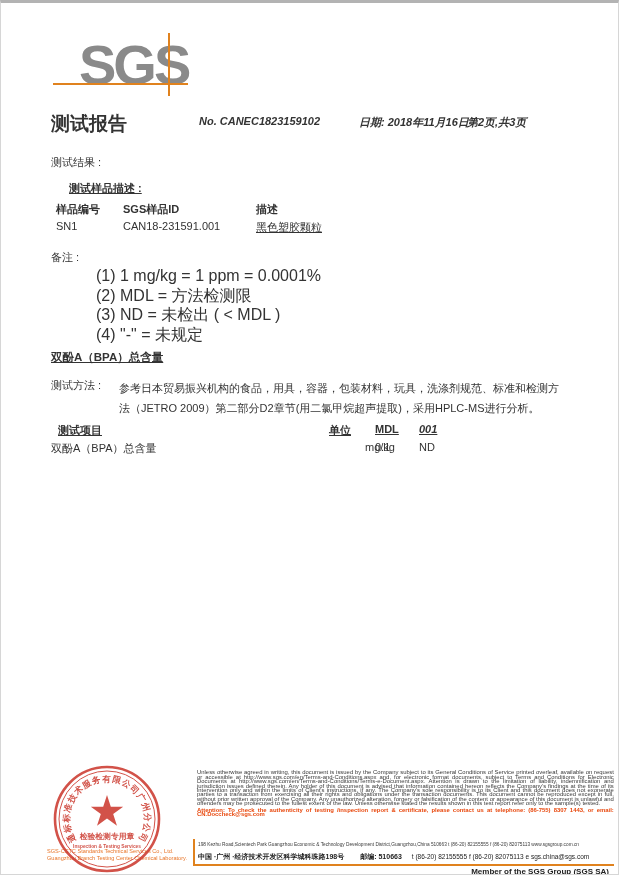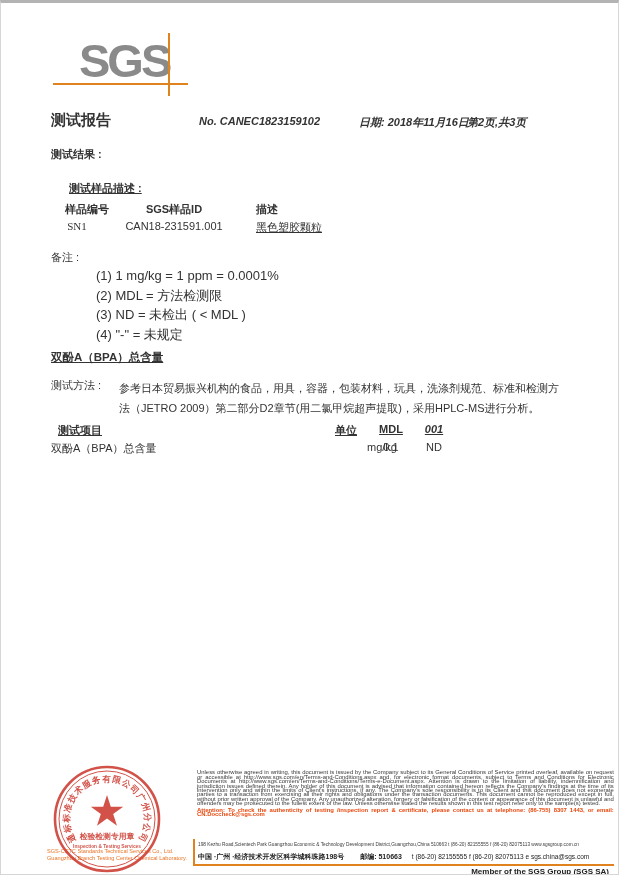--- a/index.html
+++ b/index.html
@@ -5,36 +5,36 @@
   * { margin:0; padding:0; box-sizing:border-box; }
   html,body { background:#fff; }
   body { font-family:"Liberation Sans", sans-serif; color:#222; }
   .page {
     position:relative; width:619px; height:875px; background:#fff;
     border:1px solid #d6d6d6; border-top:3px solid #b3b3b3; overflow:hidden;
   }
   .abs { position:absolute; }
 
   
-  .logo-text { font-weight:700; font-size:47px; color:#8a8a8a; letter-spacing:-3px; line-height:1; }
+  .logo-text { font-weight:700; font-size:56px; color:#8a8a8a; letter-spacing:-3px; line-height:1; }
   .logo-hline { background:#e0821e; height:2px; width:135px; }
   .logo-vline { background:#e0821e; width:2px; height:63px; }
 
   
-  .doc-title { font-size:15px; font-weight:700; color:#333; }
+  .doc-title { font-size:19px; font-weight:700; color:#333; }
   .hdr-sm { font-size:11px; font-weight:700; color:#333;font-style:italic; }
 
   
   .t { font-size:11px; color:#333; }
   .t-b { font-size:11px; font-weight:700; color:#333; }
   .u { text-decoration:underline; }
   .sec-head { font-size:11.5px; font-weight:700; color:#333; text-decoration:underline; }
-  .notes { font-size:13px; color:#333; line-height:19.6px; }
+  .notes { font-size:16px; color:#333; line-height:19.6px; }
   .method-text { font-size:11px; color:#333; line-height:20px; width:447px; }
-  .cell-c { text-align:center; display:inline-block; }
+  .cell-c { display:inline-block; }
 
   
   .fine-wrap { width:417px; overflow:visible; }
   .fine-inner {
     width:521px; transform:scale(0.8); transform-origin:0 0;
     font-size:7.4px; line-height:5.6px; color:#3a3a3a; text-align:justify;
   }
   .attention { color:#e8480d; font-weight:700; margin-top:3px; }
   .addr1-wrap { width:416px; }
   .addr1-inner {
@@ -55,29 +55,29 @@
 
   <div class="abs logo-text" style="left:78px; top:34px;">SGS</div>
   <div class="abs logo-hline" style="left:52px; top:80px;"></div>
   <div class="abs logo-vline" style="left:167px; top:30px;"></div>
 
   <div class="abs doc-title" style="left:50px; top:108px;">测试报告</div>
   <div class="abs hdr-sm" style="left:198px; top:112px;">No. CANEC1823159102</div>
   <div class="abs hdr-sm" style="left:358px; top:112px;">日期: 2018年11月16日</div>
   <div class="abs hdr-sm" style="left:466px; top:112px;">第2页,共3页</div>
 
-  <div class="abs t" style="left:50px; top:144px;font-weight:bold;">测试结果 :</div>
+  <div class="abs t" style="left:50px; top:152px;">测试结果 :</div>
 
   <div class="abs t-b u" style="left:68px; top:178px;">测试样品描述 :</div>
 
   <div class="abs t-b cell-c" style="left:55px; top:199px; width:62px;">样品编号</div>
   <div class="abs t-b cell-c" style="left:122px; top:199px; width:102px;">SGS样品ID</div>
   <div class="abs t-b" style="left:255px; top:199px;">描述</div>
 
-  <div class="abs t cell-c" style="left:45px; top:217px; width:62px;font-family:Liberation Serif, serif;">SN1</div>
+  <div class="abs t cell-c" style="left:55px; top:217px; width:62px;">SN1</div>
   <div class="abs t cell-c" style="left:122px; top:217px; width:102px;">CAN18-231591.001</div>
   <div class="abs t" style="left:255px; top:217px;text-decoration:underline;">黑色塑胶颗粒</div>
 
   <div class="abs t" style="left:50px; top:247px;">备注 :</div>
   <div class="abs notes" style="left:95px; top:263px;">
     <div>(1) 1 mg/kg = 1 ppm = 0.0001%</div>
     <div>(2) MDL = 方法检测限</div>
     <div>(3) ND = 未检出 ( &lt; MDL )</div>
     <div>(4) "-" = 未规定</div>
   </div>

